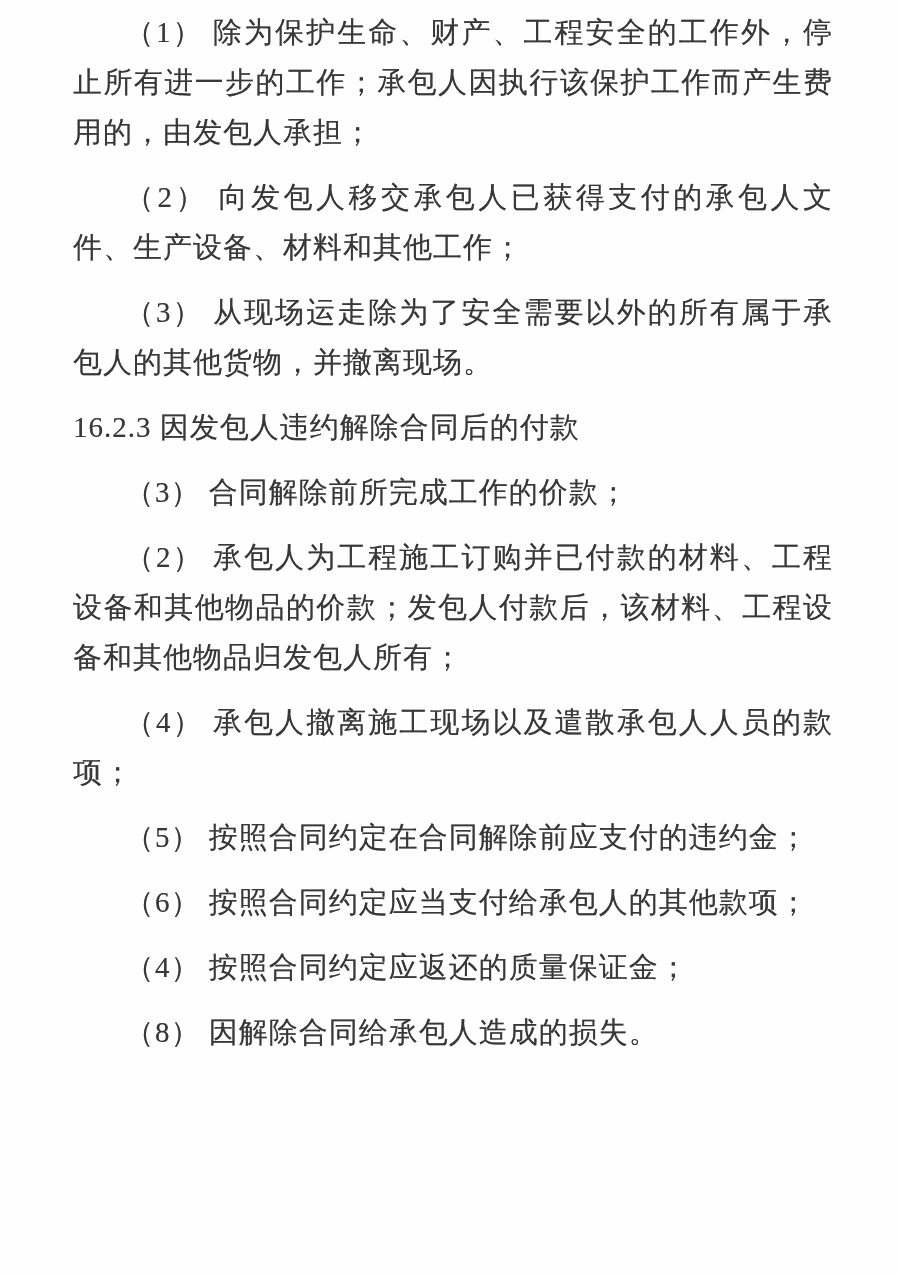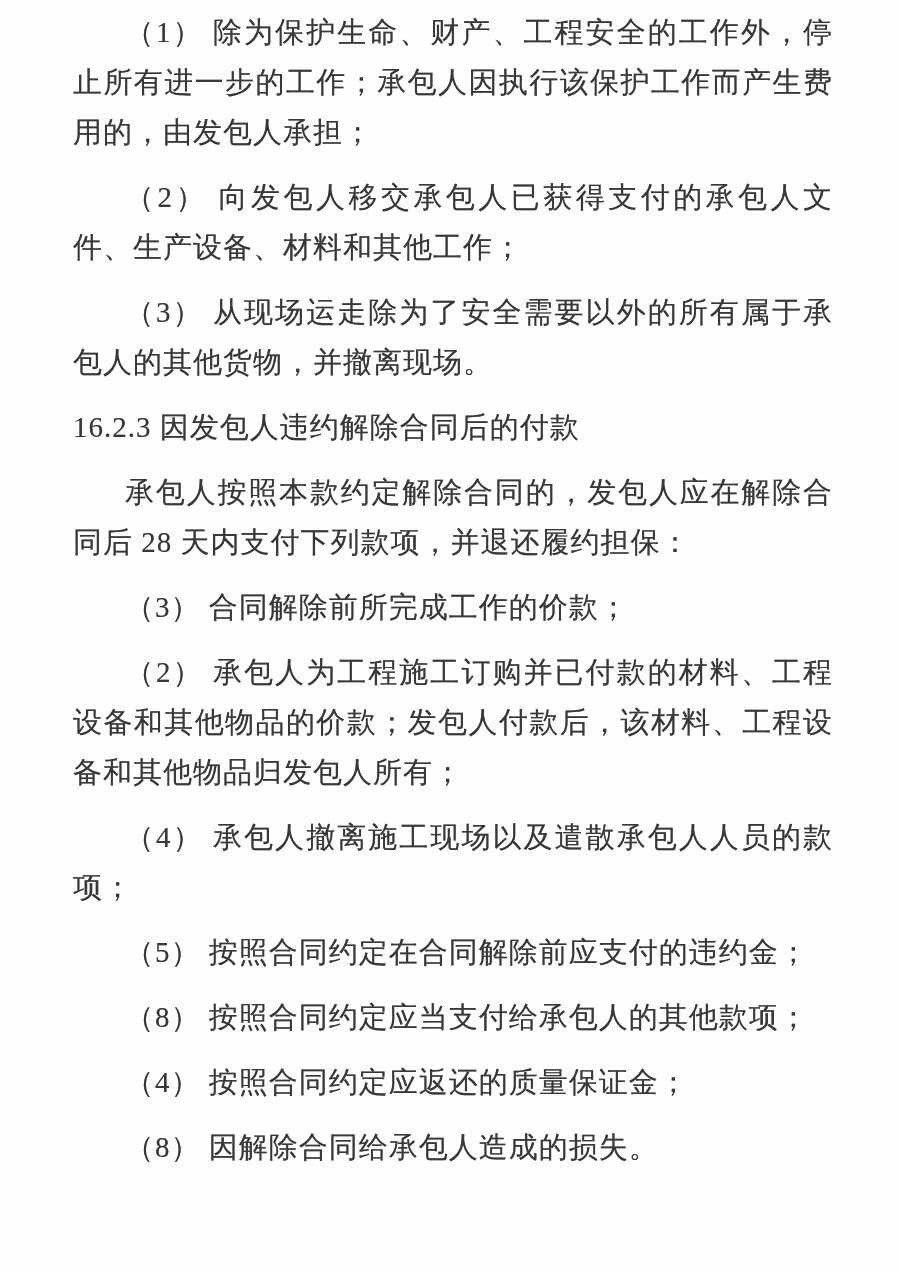--- a/index.html
+++ b/index.html
@@ -37,21 +37,20 @@
   }
 </style>
 </head>
 <body>
 
 <div class="page">
   <div class="para indent">（1） 除为保护生命、财产、工程安全的工作外，停止所有进一步的工作；承包人因执行该保护工作而产生费用的，由发包人承担；</div>
   <div class="para indent">（2） 向发包人移交承包人已获得支付的承包人文件、生产设备、材料和其他工作；</div>
   <div class="para indent">（3） 从现场运走除为了安全需要以外的所有属于承包人的其他货物，并撤离现场。</div>
   <div class="para heading">16.2.3 因发包人违约解除合同后的付款</div>
-  <div class="para indent">承包人按照本款约定解除合同的，发包人应在解除合同后 28 天内支付下列款项，并退还履约担保：</div>
   <div class="para indent">（3） 合同解除前所完成工作的价款；</div>
   <div class="para indent">（2） 承包人为工程施工订购并已付款的材料、工程设备和其他物品的价款；发包人付款后，该材料、工程设备和其他物品归发包人所有；</div>
   <div class="para indent">（4） 承包人撤离施工现场以及遣散承包人人员的款项；</div>
   <div class="para indent">（5） 按照合同约定在合同解除前应支付的违约金；</div>
-  <div class="para indent">（8） 按照合同约定应当支付给承包人的其他款项；</div>
+  <div class="para indent">（6） 按照合同约定应当支付给承包人的其他款项；</div>
   <div class="para indent">（4） 按照合同约定应返还的质量保证金；</div>
   <div class="para indent">（8） 因解除合同给承包人造成的损失。</div>
 </div>
 
 </body></html>

